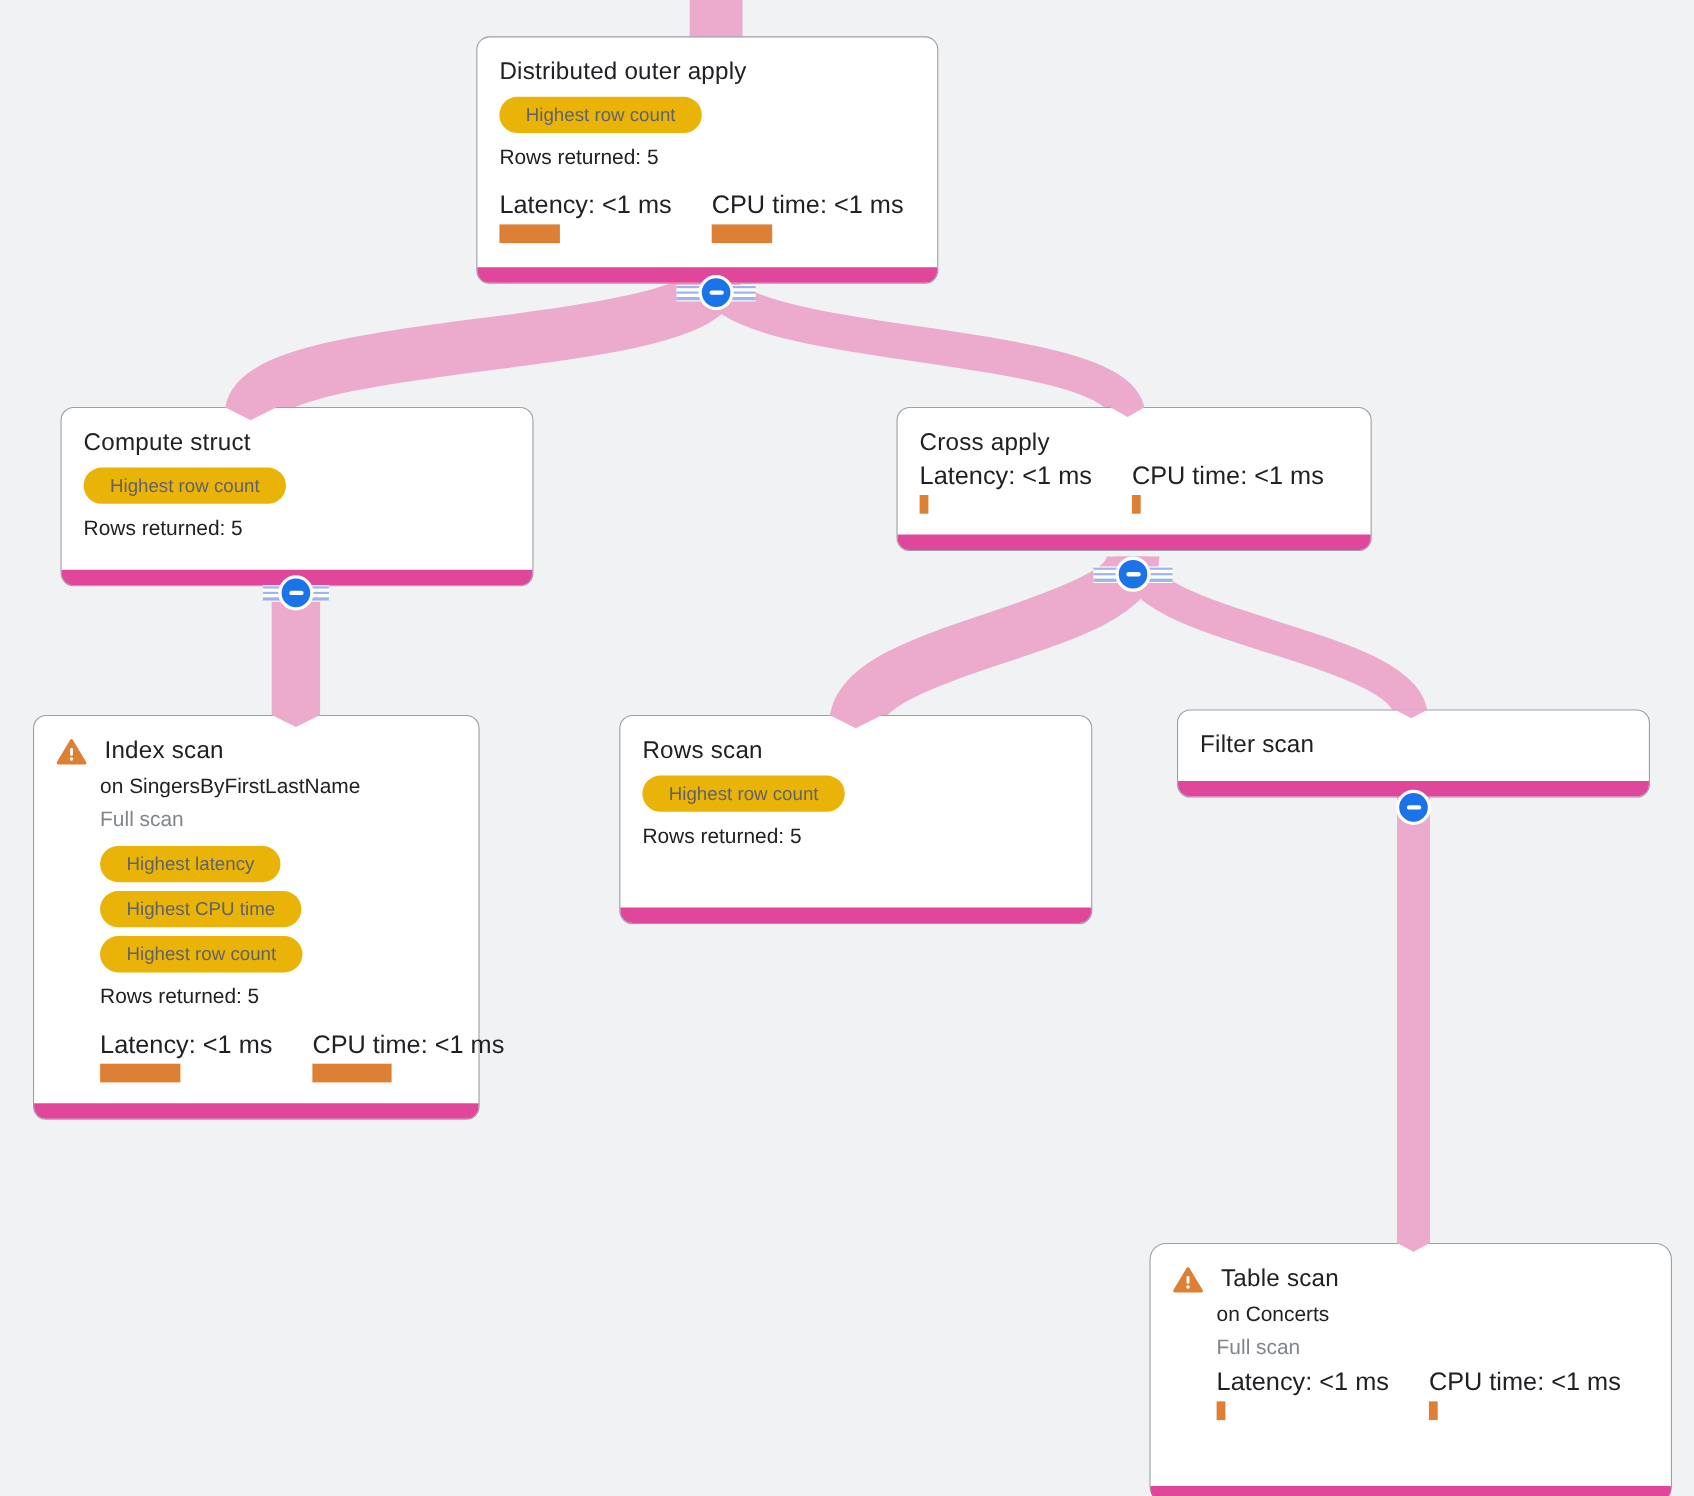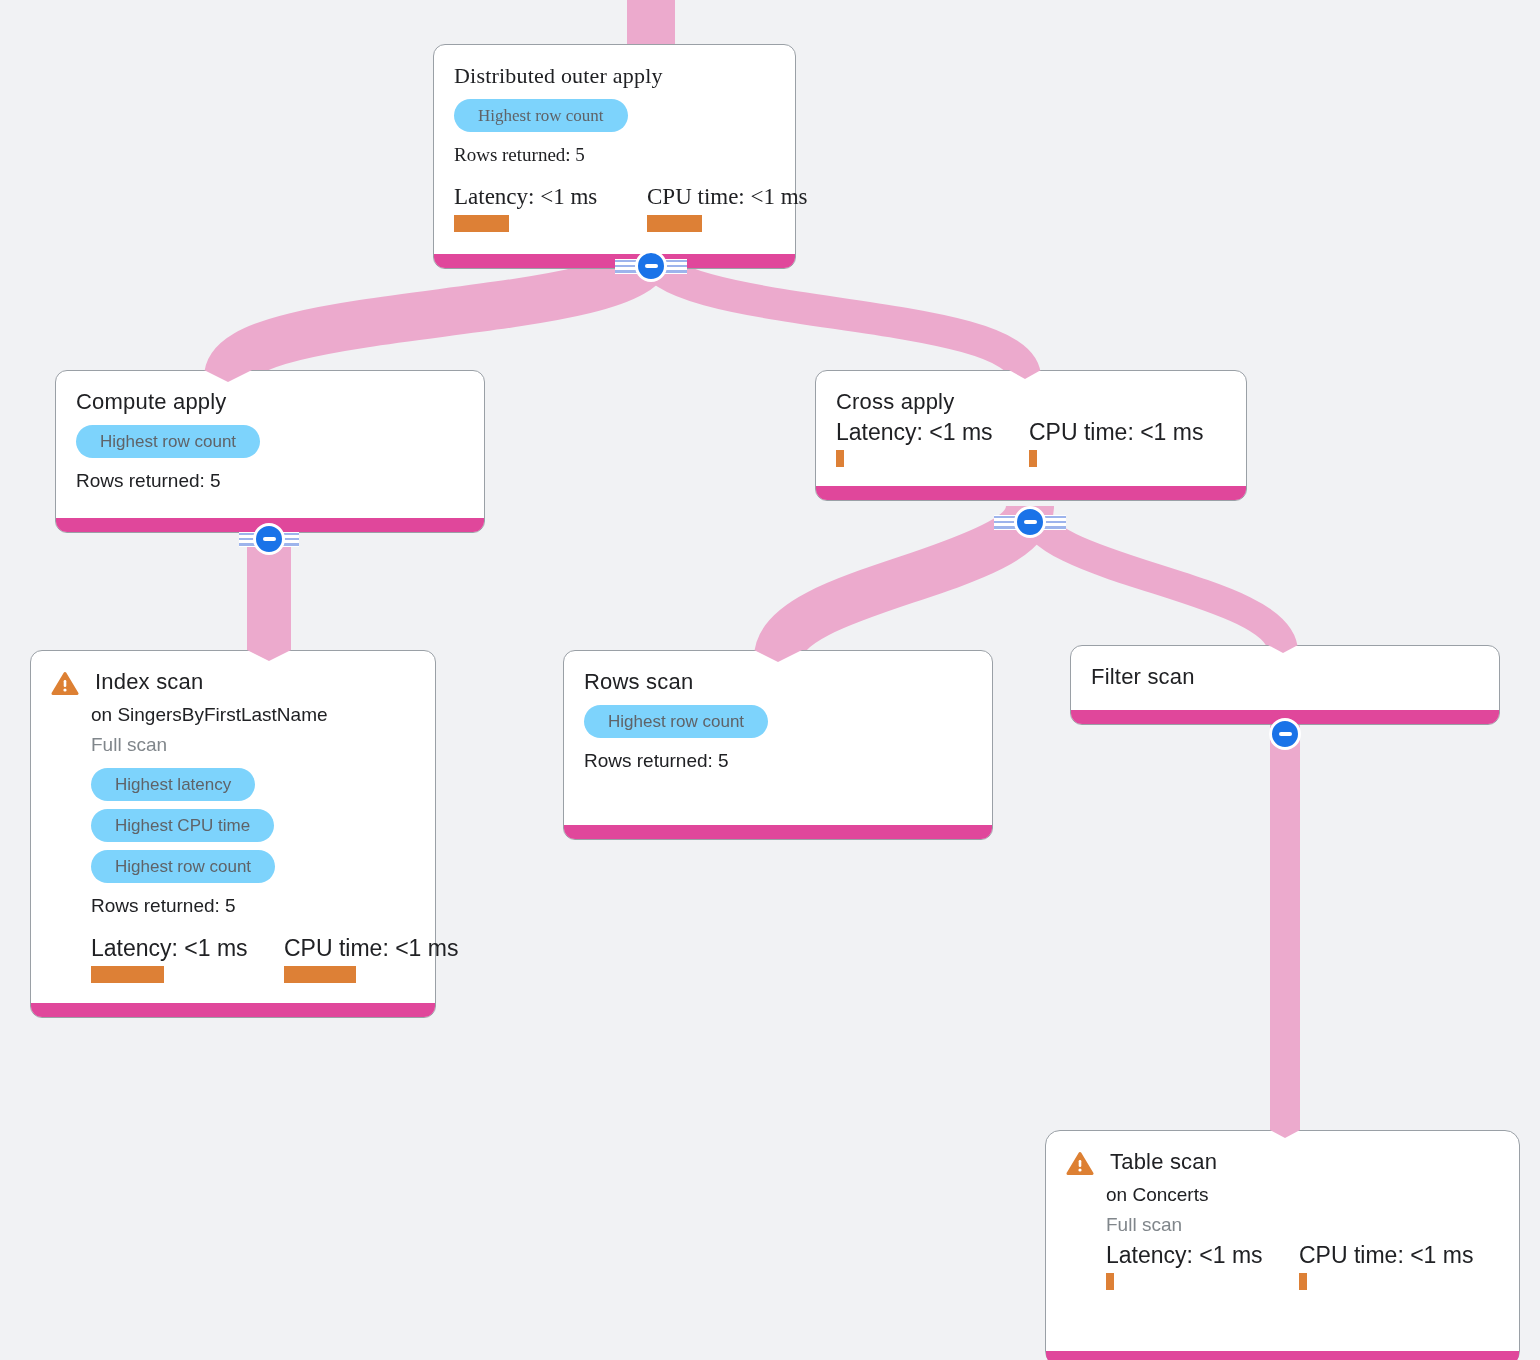--- a/index.html
+++ b/index.html
@@ -32,21 +32,21 @@
     border-bottom-left-radius:11px;border-bottom-right-radius:11px;
   }
   .title{font-size:22px;line-height:30px;font-weight:500;color:#202124;letter-spacing:.2px;}
   .hdr{display:flex;align-items:flex-start;gap:16px;}
   .hdr .warn{flex:0 0 auto;margin-top:4px;}
   .indent{margin-left:40px;}
   .line{font-size:19px;line-height:30px;color:#202124;}
   .muted{color:#80868B;}
   .badge{
     display:table;
-    background:#7dd3fc;color:#5F6368;
+    background:#eab308;color:#5F6368;
     font-size:17px;line-height:17px;
     padding:8px 24px;border-radius:18px;
     margin:8px 0;
   }
   .metrics{display:flex;margin-top:14px;}
   .metric{width:193px;flex:0 0 auto;}
   .metric .mlabel{font-size:23px;line-height:26px;color:#202124;}
   .bar{height:17px;background:#DD8036;margin-top:5px;}
 
   
@@ -88,39 +88,39 @@
       <path stroke-width="48" d="M651,-6 L651,45"></path>
       <path stroke-width="48" d="M650,250 C650,322 228,304 228,378"></path>
       <path stroke-width="32" d="M650,250 C650,322 1025,304 1025,378"></path>
       <path stroke-width="44" d="M269,525 L269,662"></path>
       <path stroke-width="48" d="M1030,506 C1030,572 778,588 778,658"></path>
       <path stroke-width="30" d="M1030,506 C1030,572 1283,586 1283,652"></path>
       <path stroke-width="30" d="M1285,716 L1285,1140"></path>
     </g>
   </svg>
 
-  <div class="card" style="left:433px;top:44px;width:363px;height:225px;font-family:Liberation Serif, serif;">
+  <div class="card" style="left:433px;top:33px;width:420px;height:225px;">
     <div class="title">Distributed outer apply</div>
     <div class="badge">Highest row count</div>
     <div class="line">Rows returned: 5</div>
     <div class="metrics">
       <div class="metric">
         <div class="mlabel">Latency: &lt;1 ms</div>
         <div class="bar" style="width: 55px;"></div>
       </div>
       <div class="metric">
         <div class="mlabel">CPU time: &lt;1 ms</div>
         <div class="bar" style="width: 55px;"></div>
       </div>
     </div>
     <div class="accent"></div>
   </div>
 
   <div class="card" style="left:55px;top:370px;width:430px;height:163px;">
-    <div class="title">Compute apply</div>
+    <div class="title">Compute struct</div>
     <div class="badge">Highest row count</div>
     <div class="line">Rows returned: 5</div>
     <div class="accent"></div>
   </div>
 
   <div class="card" style="left:815px;top:370px;width:432px;height:131px;">
     <div class="title">Cross apply</div>
     <div class="metrics" style="margin-top:2px;">
       <div class="metric">
         <div class="mlabel">Latency: &lt;1 ms</div>

